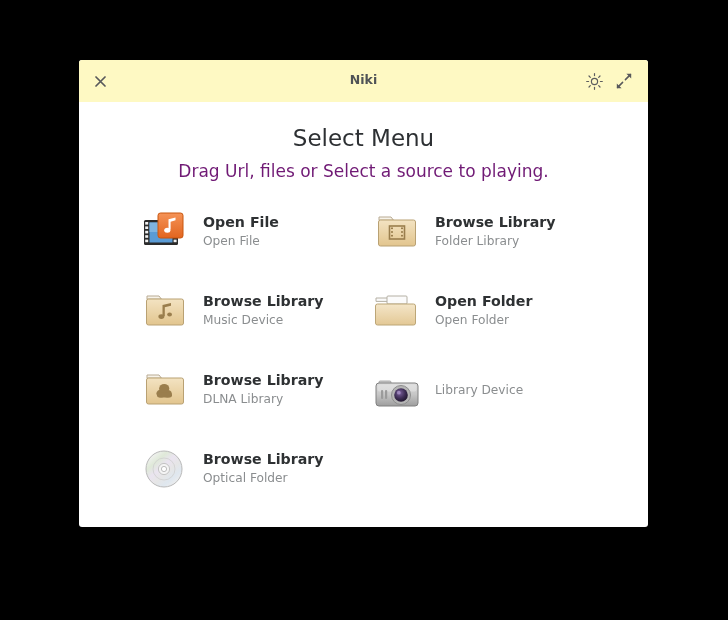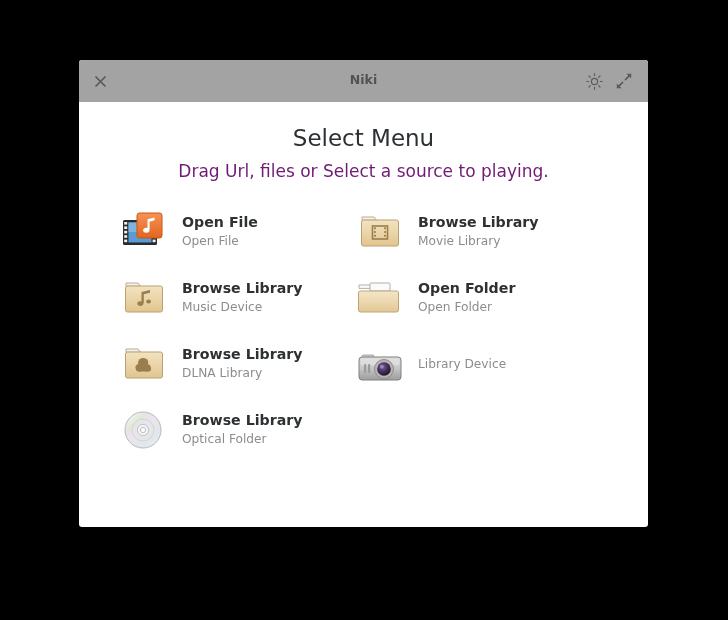--- a/index.html
+++ b/index.html
@@ -29,21 +29,21 @@
     background: #ffffff;
     border-radius: 3px;
     overflow: hidden;
   }
 
   
   .titlebar {
     position: relative;
     height: 42px;
     width: 100%;
-    background: #a3a3a3;
+    background: #fef9c3;
   }
 
   .title-text {
     position: absolute;
     left: 0;
     right: 0;
     top: 12px;
     text-align: center;
     font-size: 12.5px;
     font-weight: bold;
@@ -90,21 +90,22 @@
     margin-top: 9px;
   }
 
   
   .grid {
     margin-top: 18px;
     display: grid;
     grid-template-columns: 1fr 1fr;
     column-gap: 0px;
     row-gap: 0px;
-    padding: 0 56px 0 41px;
+    padding: 0 56px 0 62px;
+    gap: 13px;
   }
 
   .entry {
     display: flex;
     align-items: center;
     height: 66px;
     cursor: pointer;
     gap: 14px;
   }
 
@@ -243,21 +244,21 @@
                 <rect x="17" y="19.2" width="2" height="1.6"></rect>
                 <rect x="17" y="22.9" width="2" height="1.6"></rect>
                 <rect x="27" y="15.5" width="2" height="1.6"></rect>
                 <rect x="27" y="19.2" width="2" height="1.6"></rect>
                 <rect x="27" y="22.9" width="2" height="1.6"></rect>
               </g>
             </svg>
           </span>
           <span class="entry-text">
             <span class="entry-title">Browse Library</span>
-            <span class="entry-sub">Movie Library</span>
+            <span class="entry-sub">Folder Library</span>
           </span>
         </div>
 
 
         <div class="entry">
           <span class="entry-icon">
             <svg width="46" height="40" viewBox="0 0 46 40">
               <path d="M5 5 h12 l2.5 3.2 H5 Z" fill="#f7f3ea" stroke="#b9ab93" stroke-width="1"></path>
               <rect x="4.5" y="8" width="37" height="26" rx="2" fill="url(#fold1)" stroke="#b9a173" stroke-width="1"></rect>
               <g fill="#9a7e4d">

